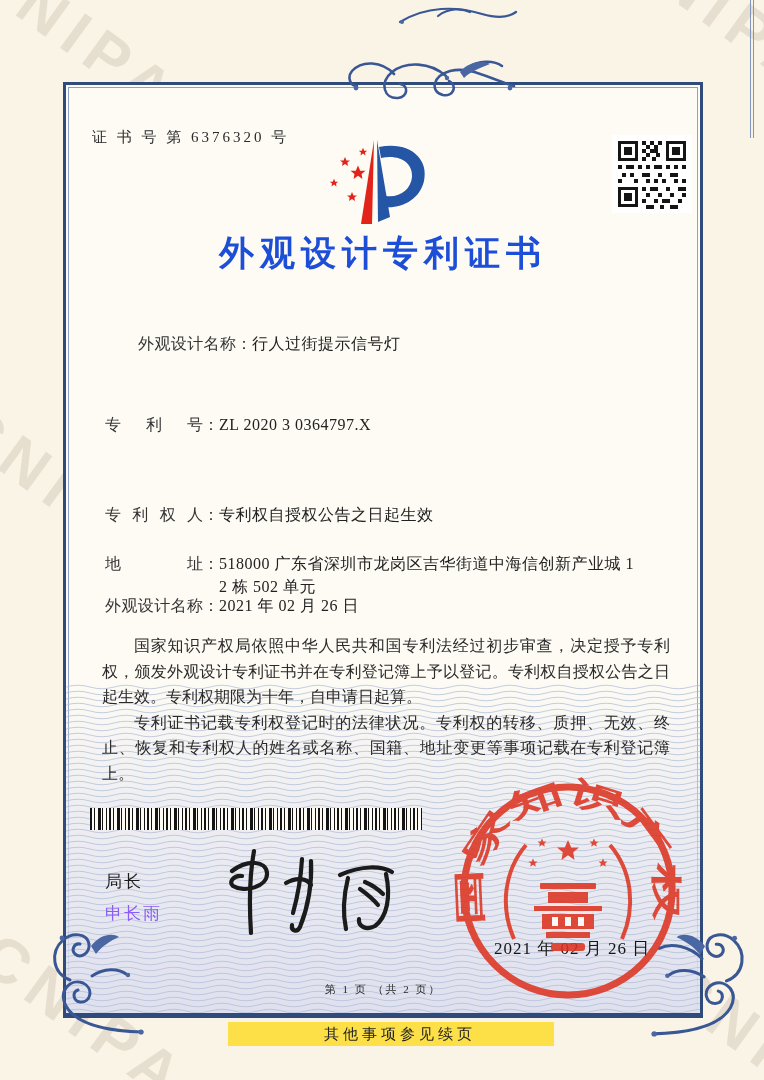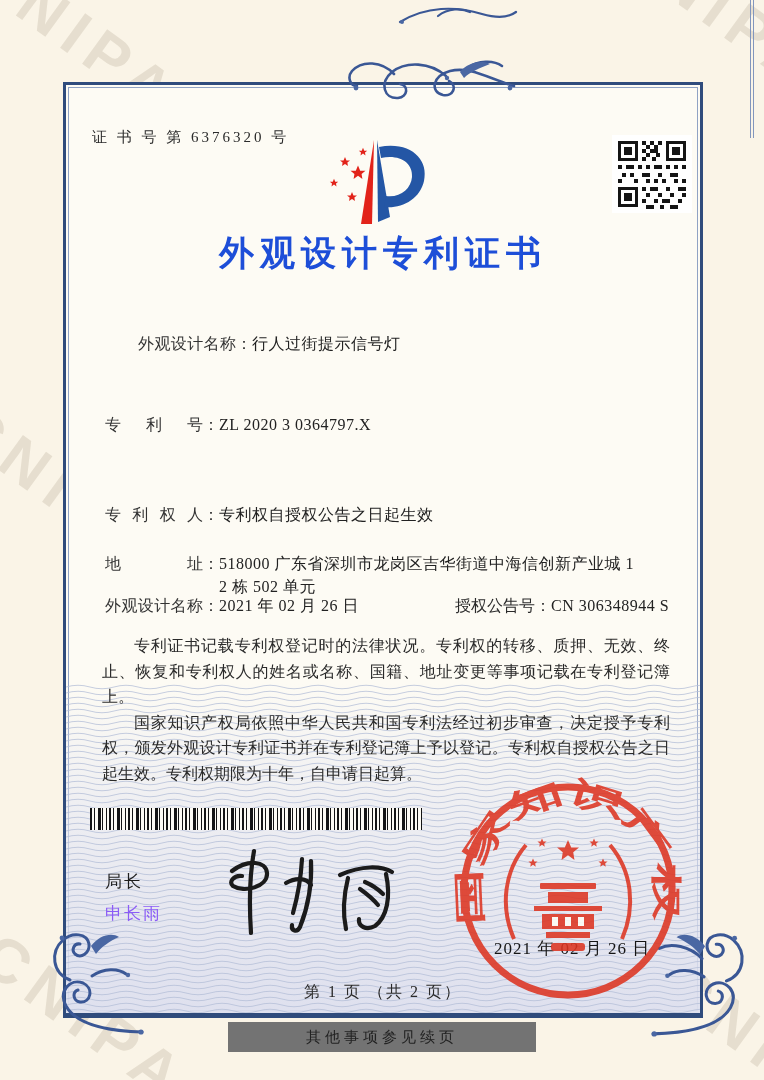--- a/index.html
+++ b/index.html
@@ -49,24 +49,24 @@
 
   .signer-title{position:absolute;left:39px;top:785px;font-size:17px;color:#1d1d1d;letter-spacing:2px;}
   .signer-name{position:absolute;left:39px;top:817px;font-size:17px;color:#8b5cf6;letter-spacing:2px;}
   .signature{position:absolute;left:148px;top:758px;}
 
   .seal{position:absolute;left:388px;top:692px;opacity:.93;z-index:6;}
   .seal-date{position:absolute;left:398px;top:852px;width:216px;text-align:center;
              font-size:17px;letter-spacing:1px;color:#151515;z-index:5;}
 
   .page-ind{position:absolute;left:0;top:897px;width:100%;text-align:center;
-            font-size:16px;letter-spacing:2px;color:#2a2a2a;}
-
-  .cont-strip{position:absolute;left:228px;top:1022px;width:308px;height:30px;background:#737373;
-              display:flex;align-items:center;justify-content:center;}
+            font-size:11px;letter-spacing:2px;color:#2a2a2a;}
+
+  .cont-strip{position:absolute;left:228px;top:1022px;width:308px;height:24px;background:#fde047;
+              display:flex;align-items:center;justify-content:center;padding-left:18px;}
   .cont-note{font-size:15px;letter-spacing:4px;color:#222;}
 
   .edge-line{position:absolute;left:750px;top:0;width:4px;height:138px;
              border-left:1.5px solid #8296bd;border-right:1.5px solid #8296bd;box-sizing:border-box;}
   .orn{position:absolute;pointer-events:none;}
 </style>
 </head>
 <body>
 
 <div class="page">
@@ -132,28 +132,25 @@
     </div>
     <div class="frow" style="top:420px;">
       <span class="flabel">专利权人</span><span class="fcolon">：</span><span class="fvalue">专利权自授权公告之日起生效</span>
     </div>
     <div class="frow" style="top:467px;line-height:23px;">
       <span class="flabel">地址</span><span class="fcolon">：</span><span class="fvalue">518000 广东省深圳市龙岗区吉华街道中海信创新产业城 1</span>
       <div class="addr2">2 栋 502 单元</div>
     </div>
     <div class="frow" style="top:511px;">
       <span class="flabel">外观设计名称</span><span class="fcolon">：</span><span class="fvalue">2021 年 02 月 26 日</span>
-      <span class="grant2">
-        <span>授权公告号</span><span class="fcolon">：</span><span class="fvalue">CN 306348944 S</span>
-      </span>
     </div>
 
     <div class="paras">
+      <p>国家知识产权局依照中华人民共和国专利法经过初步审查，决定授予专利权，颁发外观设计专利证书并在专利登记簿上予以登记。专利权自授权公告之日起生效。专利权期限为十年，自申请日起算。</p>
       <p>专利证书记载专利权登记时的法律状况。专利权的转移、质押、无效、终止、恢复和专利权人的姓名或名称、国籍、地址变更等事项记载在专利登记簿上。</p>
-      <p>国家知识产权局依照中华人民共和国专利法经过初步审查，决定授予专利权，颁发外观设计专利证书并在专利登记簿上予以登记。专利权自授权公告之日起生效。专利权期限为十年，自申请日起算。</p>
     </div>
 
     <div class="barcode"></div>
 
     <div class="signer-title">局长</div>
     <div class="signer-name">申长雨</div>
 
     <svg class="signature" width="195" height="95" viewBox="0 0 195 95">
       <g fill="none" stroke="#1b1b1b" stroke-width="4.2" stroke-linecap="round">
         <path d="M40,8 C36,30 35,60 37,90"></path>

